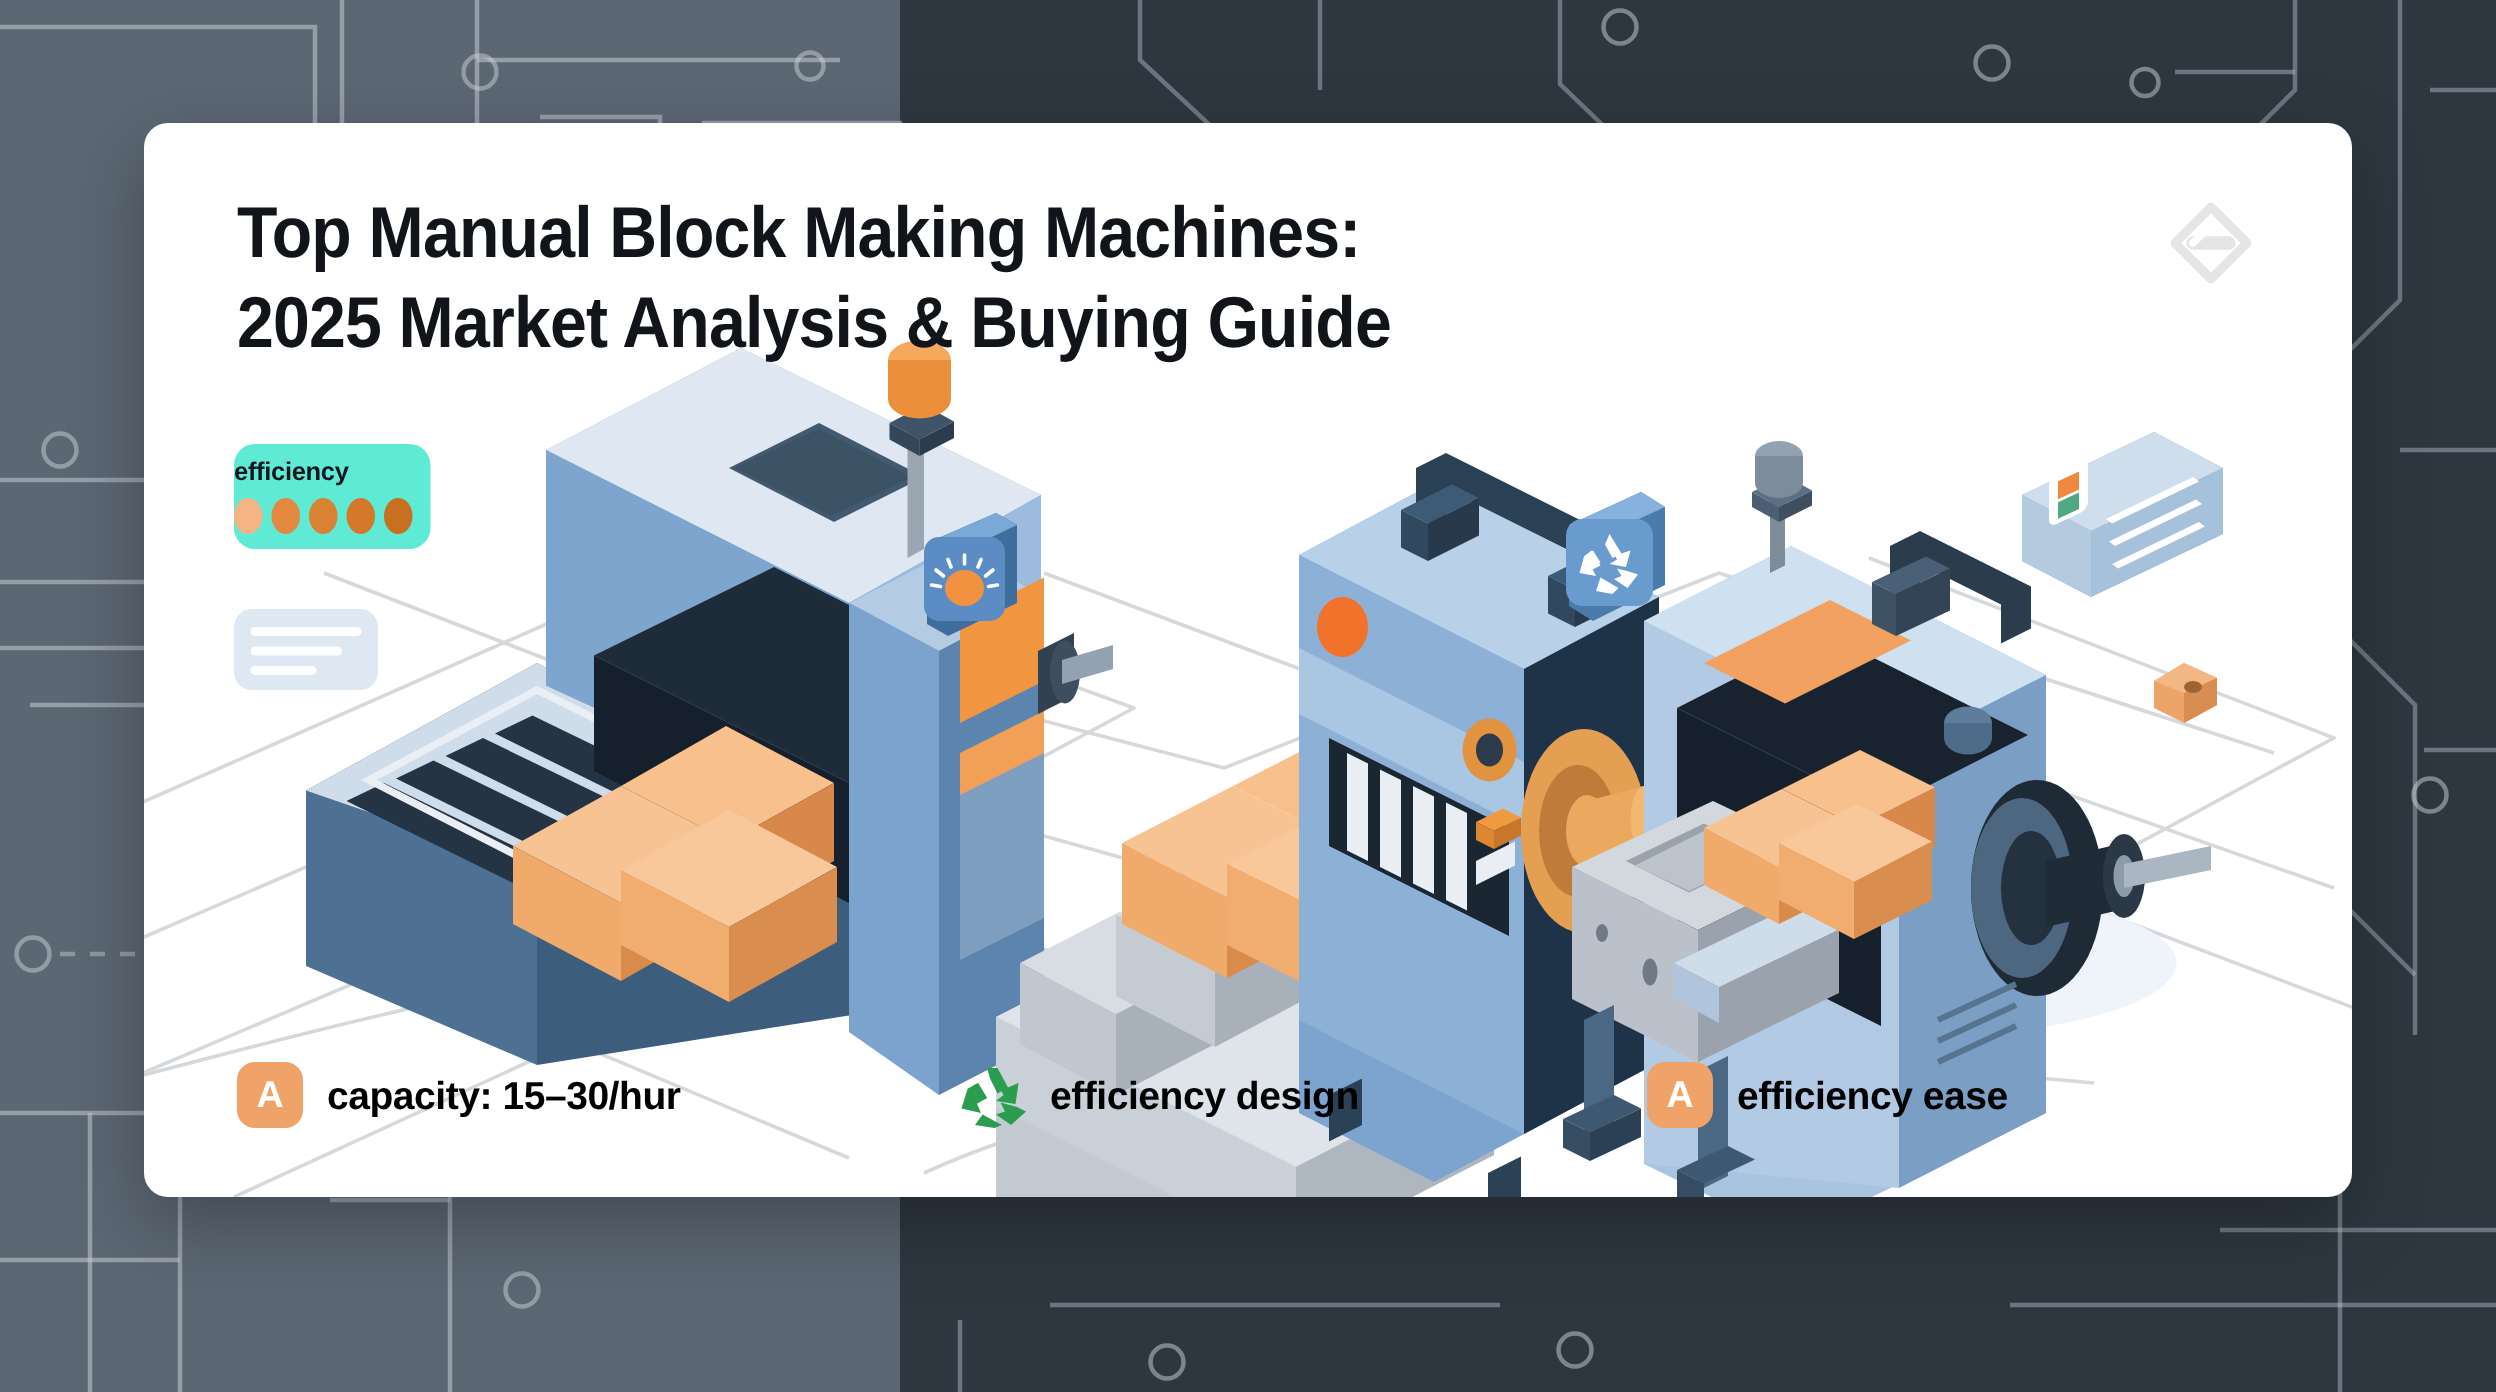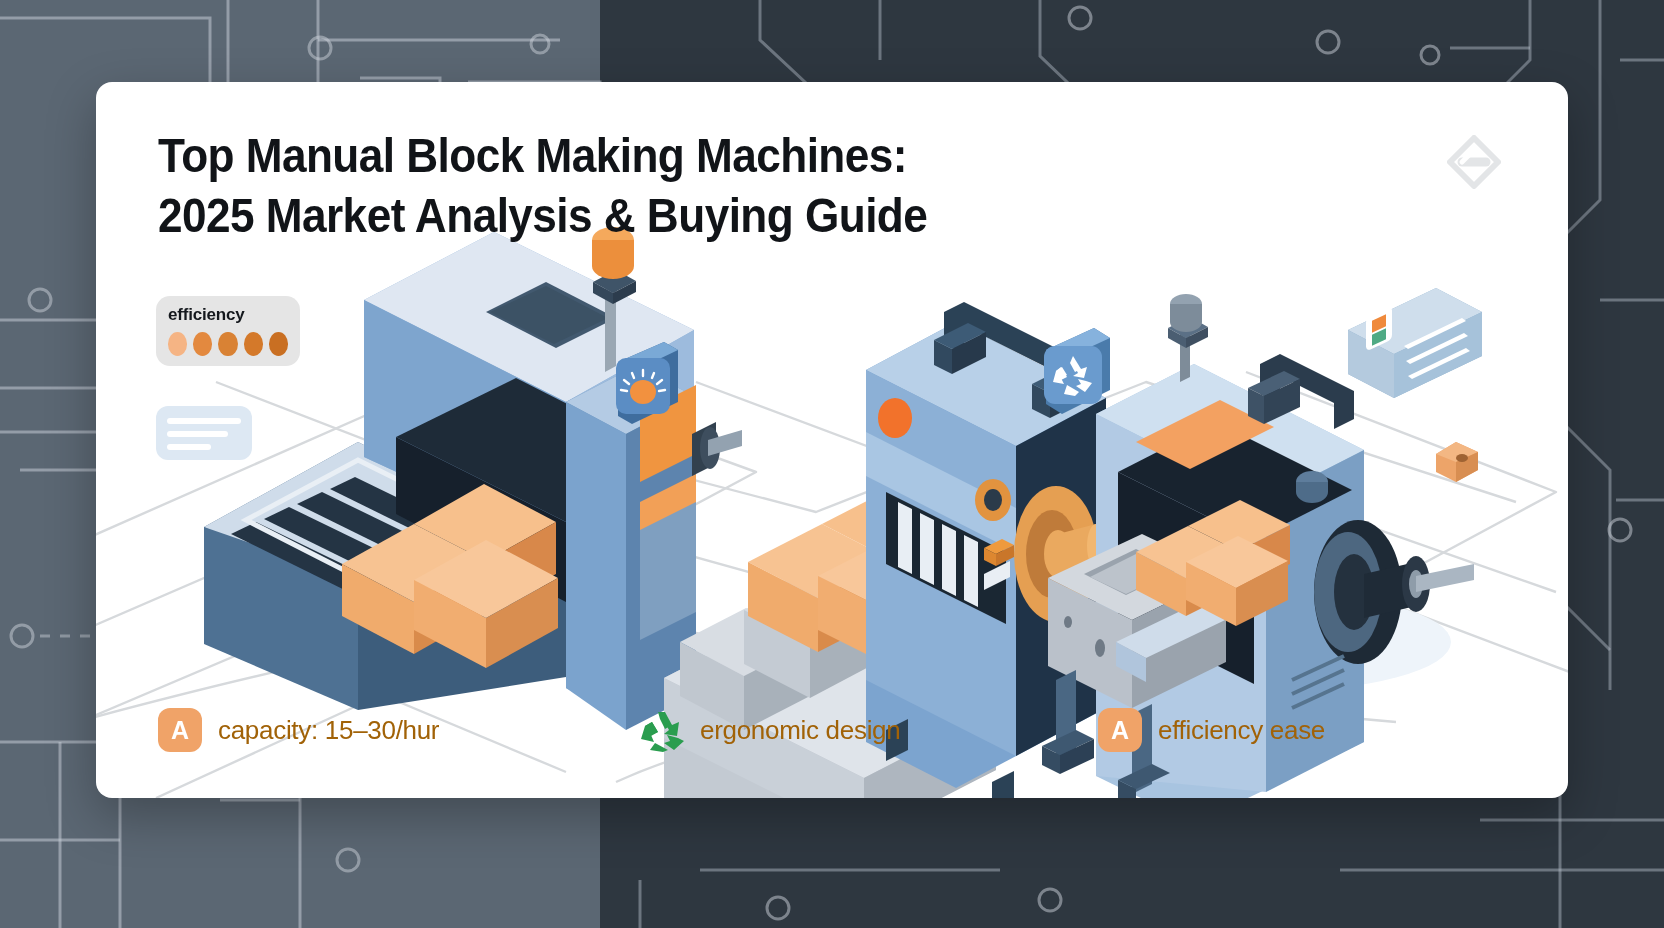--- a/index.html
+++ b/index.html
@@ -39,23 +39,23 @@
     letter-spacing:-0.6px;
     font-family:"Liberation Sans Narrow","Liberation Sans",sans-serif;
     transform:scaleX(0.92); transform-origin:left top;
   }
   .title span { display:block; }
   
   .logo { position:absolute; right:62px; top:48px; width:64px; height:64px; opacity:.85; }
   
   .eff-card {
     position:absolute; left:60px; top:214px;
-    width:144px; height:70px;
-    background:#e5e5e5; border-radius:14px;
-    padding:9px 12px 0 12px;
+    width:131px; height:70px;
+    background:#5eead4; border-radius:14px;
+    padding:9px 12px 0 0;
   }
   .eff-label {
     font-size:17px; font-weight:bold; color:#14181d;
     letter-spacing:-.2px;
     font-family:"Liberation Sans Narrow","Liberation Sans",sans-serif;
   }
   .eff-dots { display:flex; gap:6px; margin-top:7px; }
   .eff-dots i { display:block; width:24px; height:24px; border-radius:50%; }
   
   .lines-card {
@@ -78,21 +78,21 @@
   .f3 { width:430px; }
   .badge {
     width:44px; height:44px; border-radius:12px;
     background:#f0a368; flex:0 0 auto;
     display:flex; align-items:center; justify-content:center;
     color:#fff; font-size:25px; font-weight:bold;
     font-family:"Liberation Sans Narrow","Liberation Sans",sans-serif;
   }
   .recy { width:46px; height:44px; flex:0 0 auto; }
   .f-label {
-    font-size:26px; font-weight:normal; color:#a16207; letter-spacing:-.3px;
+    font-size:26px; font-weight:bold; color:#000000; letter-spacing:-.3px;
     white-space:nowrap;
     font-family:"Liberation Sans Narrow","Liberation Sans",sans-serif;
   }
   .machines { position:absolute; left:0; top:0; width:1472px; height:716px; }
 </style>
 </head>
 <body>
 
 <div id="stage">
 
@@ -481,21 +481,21 @@
         <svg class="recy" viewBox="0 0 46 44">
           <g fill="#2a9d4f">
             <path d="M20 4 L27 4 L34 17 L27 21 L22 11 Z"></path>
             <path d="M34 17 L41 14 L39 28 L26 26 L31 22 L27 15 Z"></path>
             <path d="M14 14 L20 24 L13 28 L7 18 Z"></path>
             <path d="M7 18 L3 31 L16 34 L13 27 L20 24 L14 14 Z"></path>
             <path d="M40 30 L46 33 L36 42 L26 35 L32 33 L29 27 Z"></path>
             <path d="M17 35 L30 42 L25 44 L12 42 Z"></path>
           </g>
         </svg>
-        <div class="f-label">ergonomic design</div>
+        <div class="f-label">efficiency design</div>
       </div>
 
       <div class="feature f3">
         <div class="badge">
           <span>A</span>
         </div>
         <div class="f-label">efficiency ease</div>
       </div>
 
     </div>

